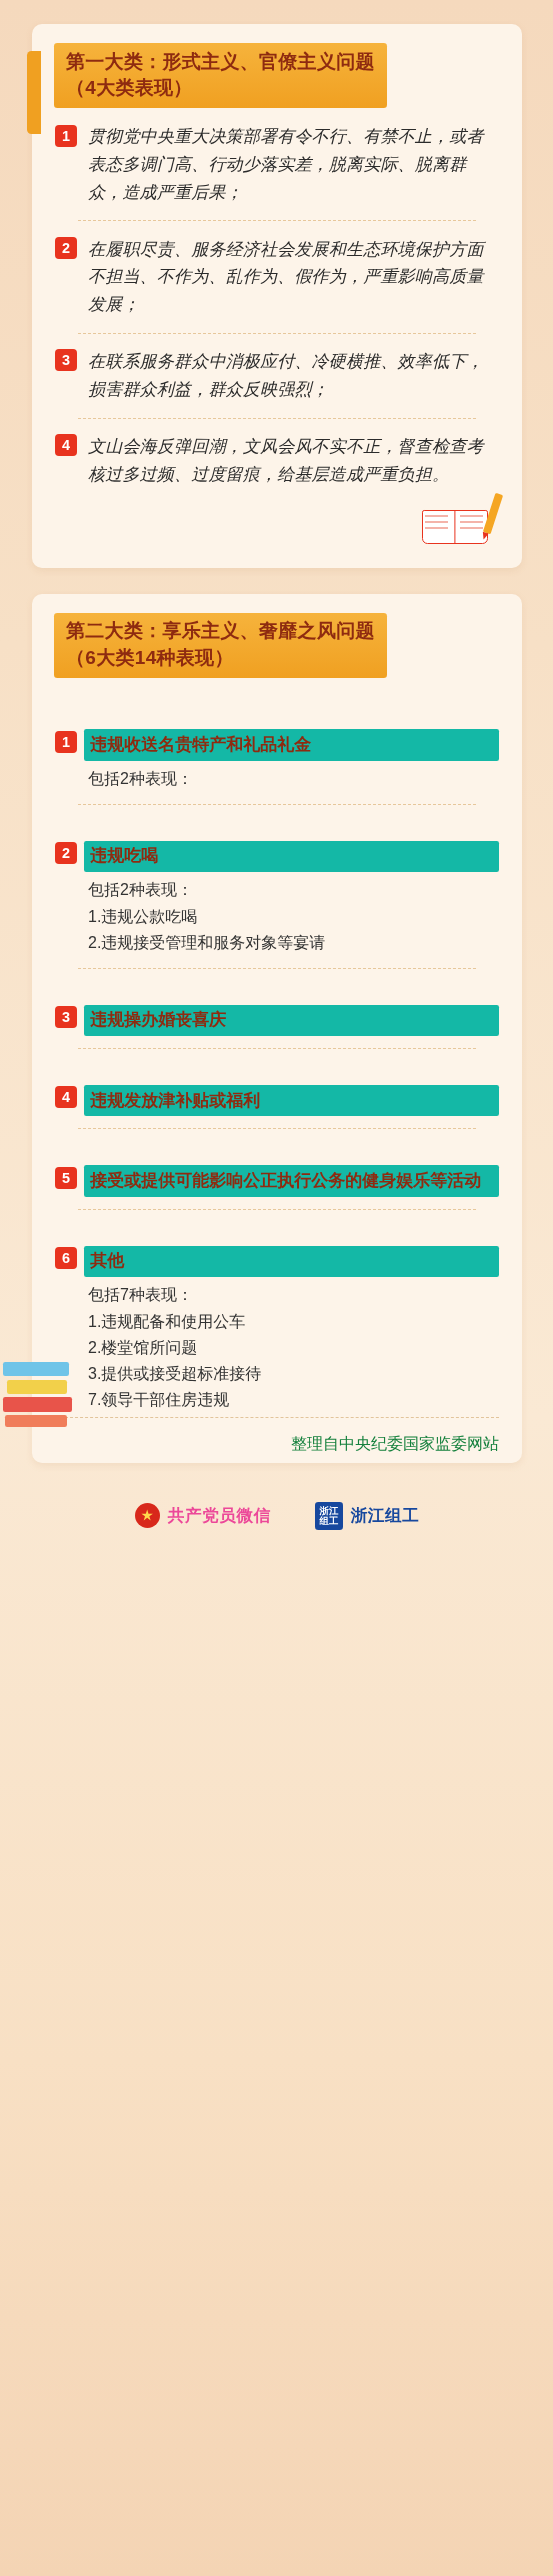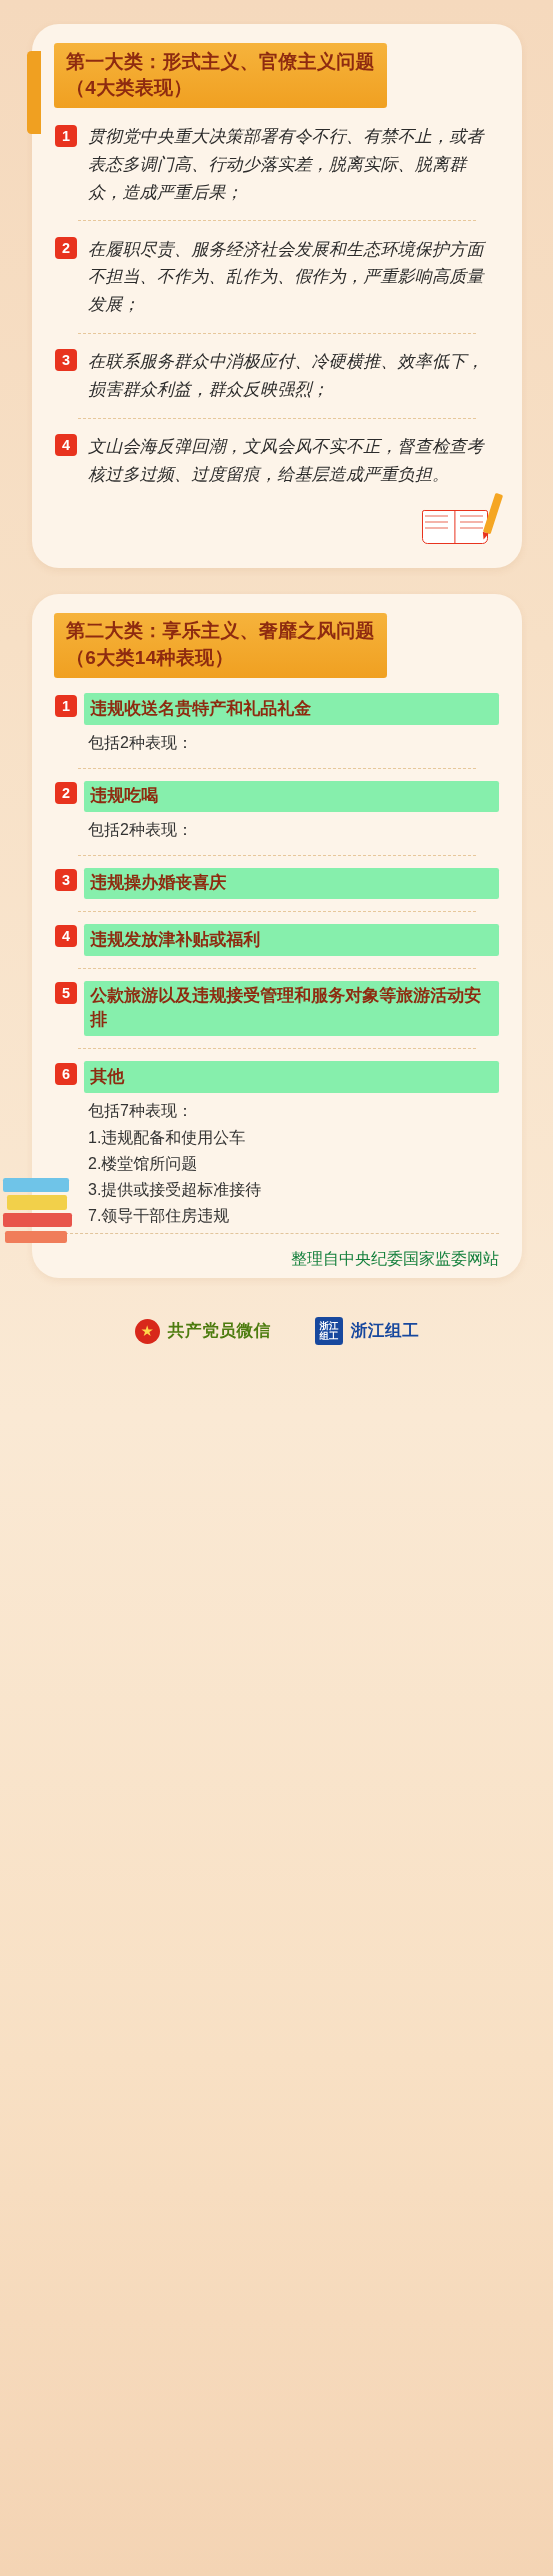--- a/index.html
+++ b/index.html
@@ -13,21 +13,21 @@
   .page {
     width: 554px;
     padding: 24px 32px 0 32px;
     position: relative;
   }
 
   
   .card {
     position: relative;
     background: #fdf4e9;
-    border-radius: 27px;
+    border-radius: 10px;
     padding: 0 0 24px 0;
     box-shadow: 0 2.2px 7.7px rgba(190,130,80,0.12);
   }
   .card.one { padding-bottom: 66px; }
 
   .card-head {
     position: relative;
     padding: 19px 22px 5.5px 22px;
   }
   .head-band {
@@ -82,21 +82,21 @@
     font-style: italic;
   }
   .sep {
     border-top: 1.1px dashed #e7c79b;
     margin: 0 23px 14.4px 23px;
   }
 
   
   .card.two { margin-top: 25.5px; padding-bottom: 8px; }
   .item2 { position: relative; padding-left: 33px; margin-bottom: 4.4px; }
-  .ttl-wrap { background: #86efac; border-radius: 2.2px; display:block; padding: 3.3px 6.6px; margin-left:-4.4px;}
+  .ttl-wrap { background: #14b8a6; border-radius: 2.2px; display:block; padding: 3.3px 6.6px; margin-left:-4.4px;margin-top:36px;}
   .ttl {
     font-size: 17px;
     font-weight: bold;
     color: #8e2b10;
     line-height: 1.45;
   }
   .subhead {
     font-size: 16px;
     color: #333;
     line-height: 1.6;
@@ -125,21 +125,21 @@
   }
 
   .logos {
     display: flex;
     justify-content: center;
     align-items: center;
     gap: 44px;
     padding: 39px 0 33px 0;
   }
   .logo { display: flex; align-items: center; gap: 7.7px; }
-  .logo-txt { font-size: 16.6px; font-weight: bold; color: #4d7c0f; letter-spacing: 0.6px; }
+  .logo-txt { font-size: 16.6px; font-weight: bold; color: #ec4899; letter-spacing: 0.6px; }
   .logo-txt.blue { color: #17489e; }
   .badge-round {
     width: 25.5px; height: 25.5px; border-radius: 50%;
     background: #d8281b; position: relative;
   }
   .badge-round:after {
     content: "";
     position: absolute; left: 6.6px; top: 6.6px;
     width: 12px; height: 12px;
     background: #ffd84d;
@@ -282,20 +282,24 @@
         <div class="subhead">包括2种表现：</div>
       </div>
       <div class="gapline"></div>
 
       <div class="item2">
         <span class="num">2</span>
         <div class="ttl-wrap">
           <div class="ttl">违规吃喝</div>
         </div>
         <div class="subhead">包括2种表现：</div>
+        <ul class="sublist">
+          <li>1.违规公款吃喝</li>
+          <li>2.违规接受管理和服务对象等宴请</li>
+        </ul>
       </div>
       <div class="gapline"></div>
 
       <div class="item2">
         <span class="num">3</span>
         <div class="ttl-wrap">
           <div class="ttl">违规操办婚丧喜庆</div>
         </div>
       </div>
       <div class="gapline"></div>
@@ -304,21 +308,21 @@
         <span class="num">4</span>
         <div class="ttl-wrap">
           <div class="ttl">违规发放津补贴或福利</div>
         </div>
       </div>
       <div class="gapline"></div>
 
       <div class="item2">
         <span class="num">5</span>
         <div class="ttl-wrap">
-          <div class="ttl">公款旅游以及违规接受管理和服务对象等旅游活动安排</div>
+          <div class="ttl">接受或提供可能影响公正执行公务的健身娱乐等活动</div>
         </div>
       </div>
       <div class="gapline"></div>
 
       <div class="item2">
         <span class="num">6</span>
         <div class="ttl-wrap">
           <div class="ttl">其他</div>
         </div>
         <div class="subhead">包括7种表现：</div>

